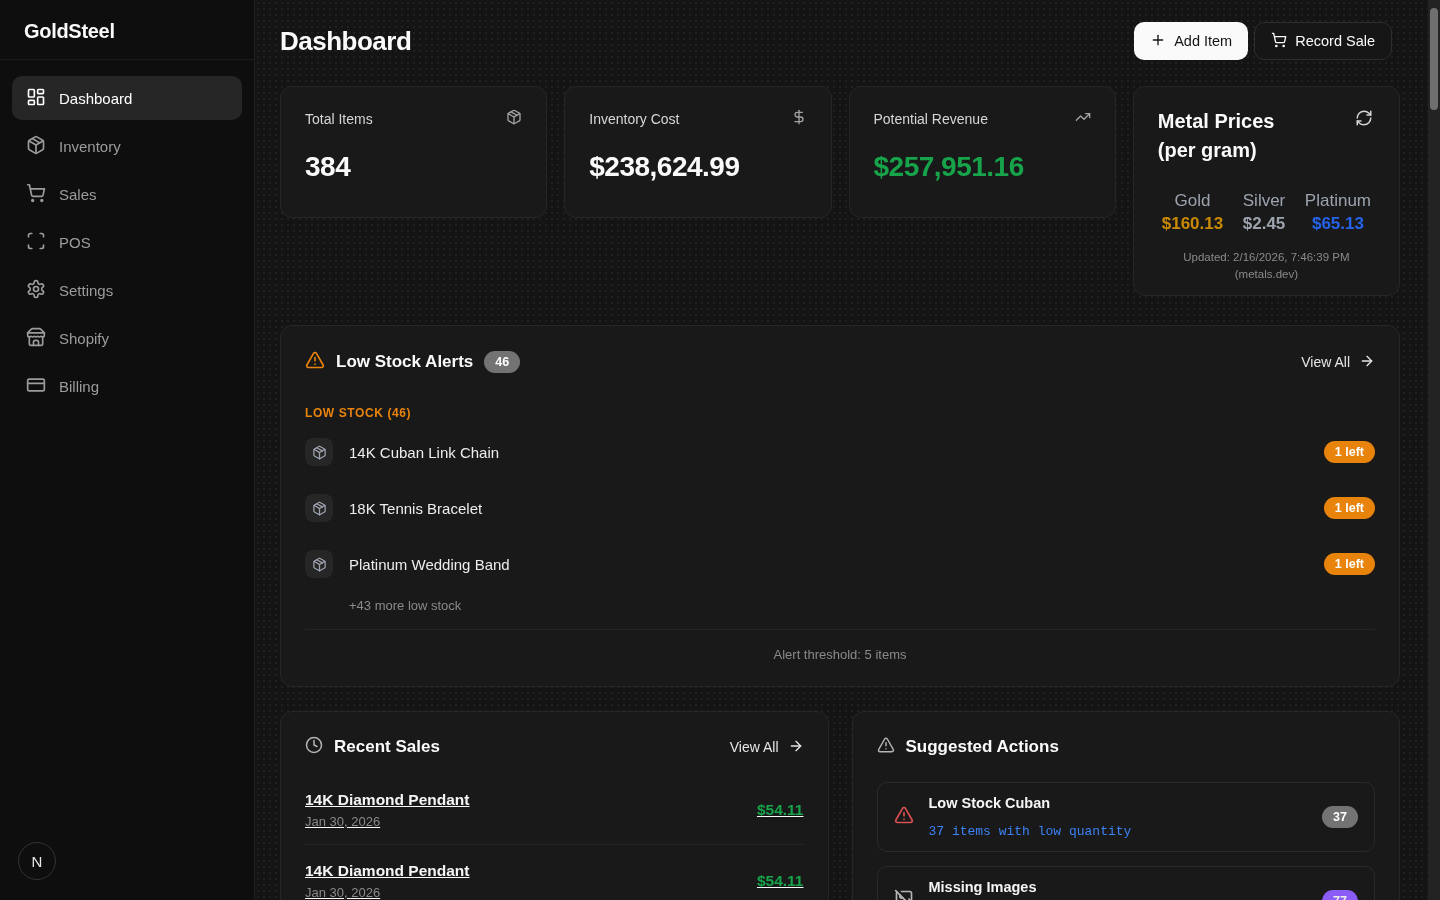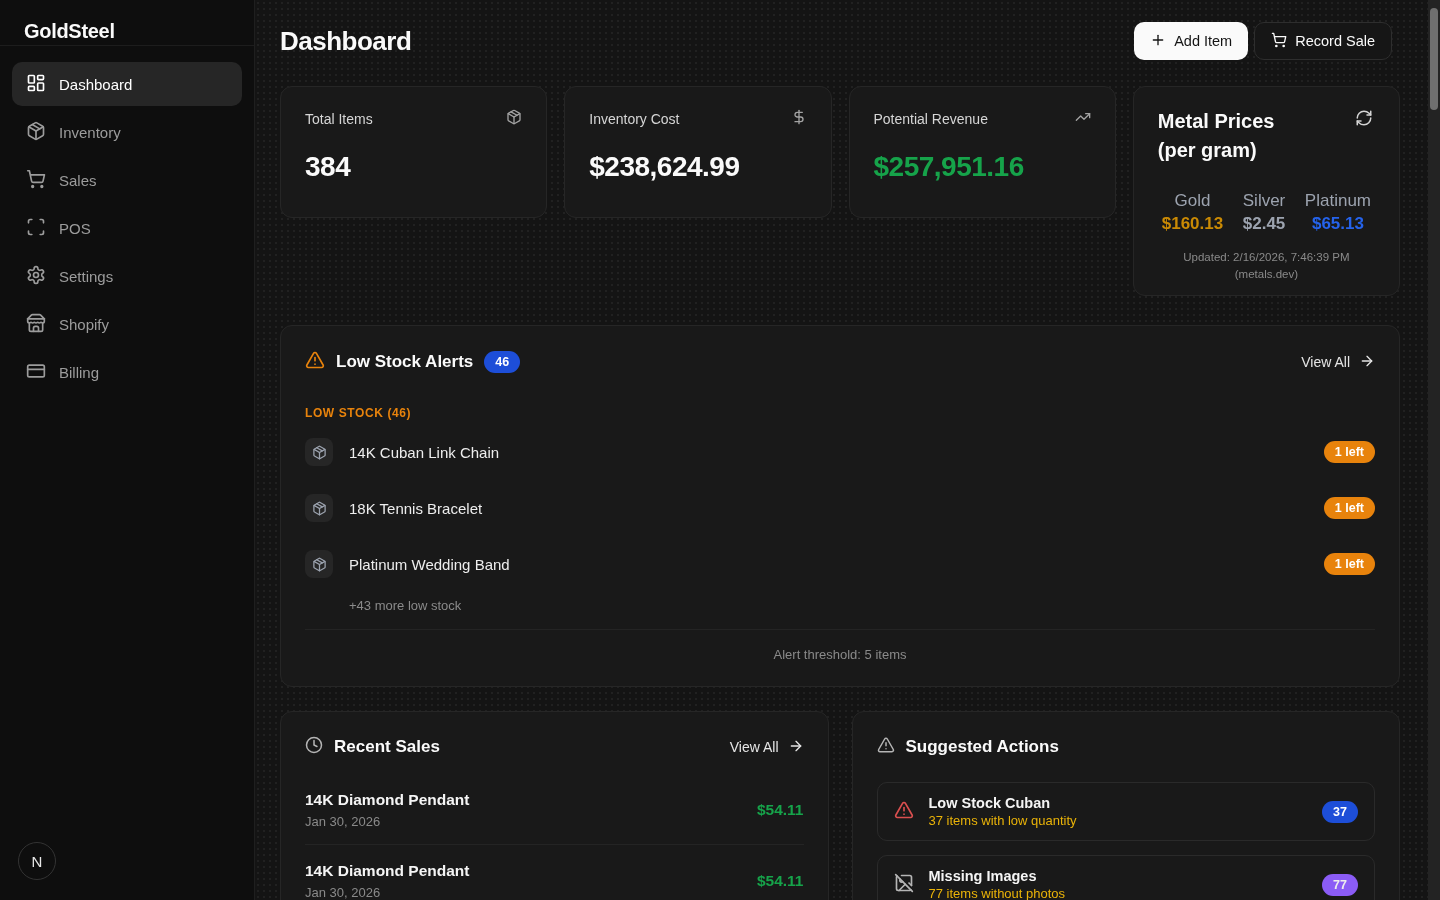--- a/index.html
+++ b/index.html
@@ -10,21 +10,21 @@
     -webkit-font-smoothing:antialiased;
   }
   .app { display:flex; width:1440px; height:900px; }
 
   
   .sidebar {
     width:255px; min-width:255px; background:#0e0e0e;
     border-right:1px solid #1f1f1f;
     display:flex; flex-direction:column;
   }
-  .logo { padding:20px 24px; height:46px; font-size:20px; font-weight:700;
+  .logo { padding:20px 24px; height:60px; font-size:20px; font-weight:700;
           color:#fafafa; border-bottom:1px solid #1d1d1d; letter-spacing:-0.3px; }
   .nav { padding:16px 12px; display:flex; flex-direction:column; gap:4px; flex:1; }
   .nav-item { display:flex; align-items:center; gap:13px; height:44px;
               padding:0 14px; border-radius:10px; color:#9c9c9c; font-size:15px;
               cursor:pointer; }
   .nav-item.active { background:#262626; color:#ffffff; font-weight:500; }
   .nav-item svg { width:20px; height:20px; flex:none; }
   .side-footer { padding:14px 18px 20px; }
   .avatar { width:38px; height:38px; border-radius:50%; border:1px solid #333;
             display:flex; align-items:center; justify-content:center;
@@ -76,21 +76,21 @@
   
   .alert-card { margin-top:29px; padding:24px; }
   .alert-header { display:flex; align-items:center; justify-content:space-between; }
   .alert-title-row { display:flex; align-items:center; gap:11px; }
   .warn-orange { color:#e8830c; } .warn-orange svg { width:20px; height:20px; }
   .warn-gray { color:#b5b5b5; } .warn-gray svg { width:20px; height:20px; }
   .warn-red { color:#d94f4f; } .warn-red svg { width:20px; height:20px; }
   .alert-title { font-size:17px; font-weight:600; }
   .badge { display:inline-flex; align-items:center; justify-content:center;
            border-radius:999px; font-size:12.5px; font-weight:600; padding:4px 11px; }
-  .badge-rose { background:#1d4ed8; color:#fff; }
+  .badge-rose { background:#737373; color:#fff; }
   .badge-orange { background:#e8830c; color:#fff; }
   .badge-gray { background:#8b5cf6; color:#ededed; }
   .view-all { display:flex; align-items:center; gap:9px; color:#e5e5e5;
               font-size:14px; cursor:pointer; background:none; border:none; font-family:inherit; }
   .view-all svg { width:16px; height:16px; }
   .section-label { margin-top:32px; color:#e8830c; font-size:12px; font-weight:700;
                    letter-spacing:0.6px; }
   .stock-list { margin-top:4px; }
   .stock-item { display:flex; align-items:center; justify-content:space-between;
                 height:56px; cursor:pointer; }
@@ -106,32 +106,32 @@
 
   
   .bottom-grid { display:grid; grid-template-columns:1fr 1fr; gap:23px; margin-top:24px; }
   .panel { padding:24px; min-height:250px; }
   .panel-header { display:flex; justify-content:space-between; align-items:center; }
   .panel-title-row { display:flex; align-items:center; gap:11px; }
   .panel-title-row svg { width:18px; height:18px; color:#b5b5b5; }
   .panel-title { font-size:17px; font-weight:600; }
   .sales-list { margin-top:16px; }
   .sale-row { display:flex; justify-content:space-between; align-items:center;
-              padding:17px 0 15px; border-bottom:1px solid #242424; cursor:pointer; }
+              padding:17px 0 15px; border-bottom:1px solid #242424; cursor:pointer;text-decoration:underline; }
   .sale-row:last-child { border-bottom:none; }
   .sale-name { font-size:15.5px; font-weight:600; color:#f5f5f5; }
   .sale-date { font-size:13px; color:#8a8a8a; margin-top:5px; }
   .sale-price { font-size:15.5px; font-weight:700; color:#16a34a; }
   .actions-list { margin-top:24px; display:flex; flex-direction:column; gap:14px; }
   .action-item { display:flex; align-items:center; gap:15px; border:1px solid #2a2a2a;
                  border-radius:10px; padding:12px 16px; min-height:58px; cursor:pointer; }
   .action-item svg { width:20px; height:20px; flex:none; }
   .action-text { flex:1; }
   .action-title { font-size:14.5px; font-weight:600; color:#f5f5f5; }
-  .action-sub { font-size:13px; color:#eab308; margin-top:2px; }
+  .action-sub { font-size:13px; color:#3b82f6; margin-top:13px;font-family:Liberation Mono, monospace; }
 
   
   .scrollbar-track { position:fixed; top:0; right:0; width:12px; height:900px;
                      background:#232323; }
   .scrollbar-thumb { position:absolute; top:8px; left:2px; width:8px; height:102px;
                      background:#6f6f6f; border-radius:4px; cursor:pointer; }
 </style>
 </head>
 <body>
 

